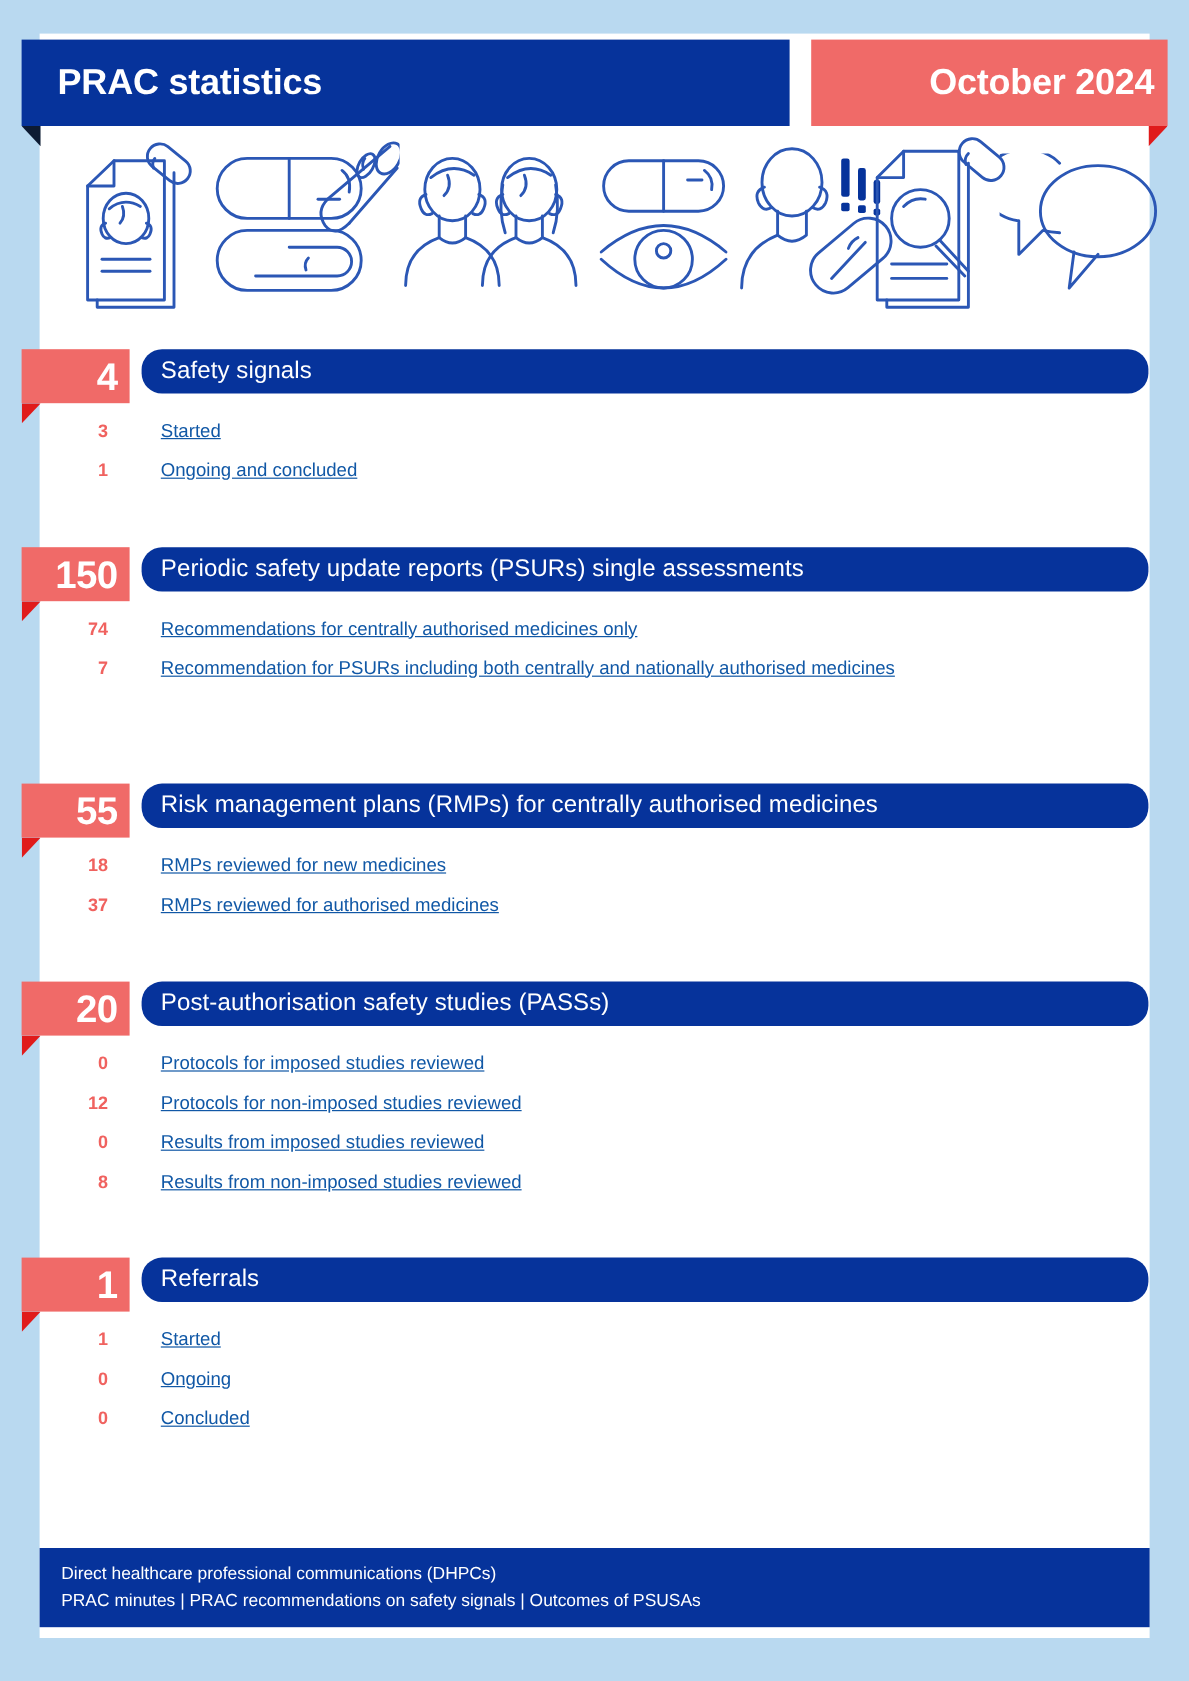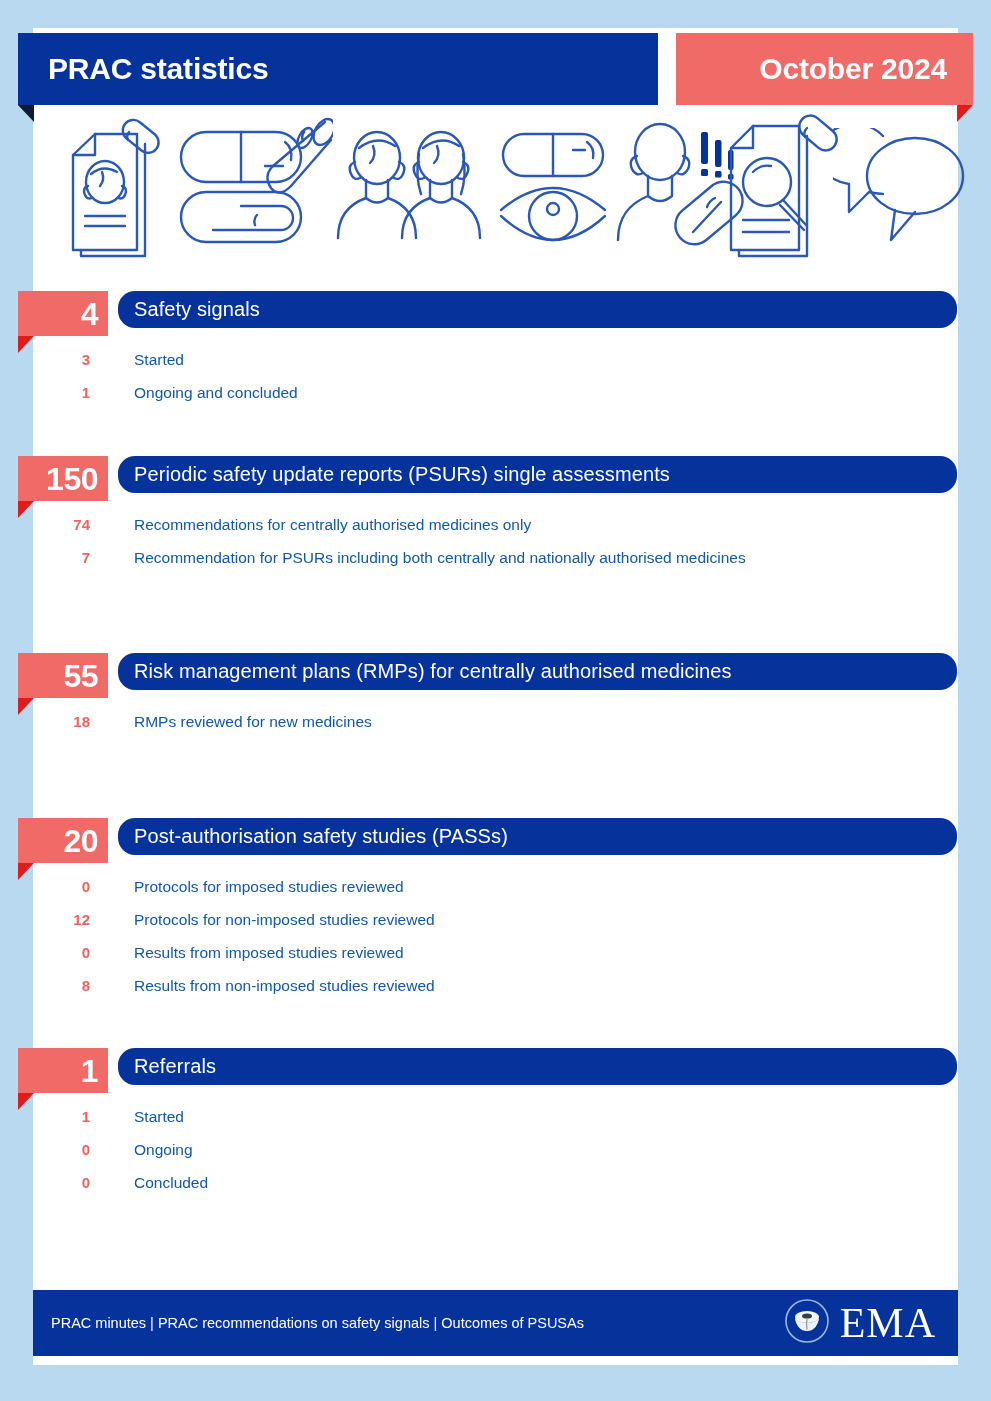--- a/index.html
+++ b/index.html
@@ -66,21 +66,21 @@
     background: #f06a68;
     display: flex;
     align-items: center;
     justify-content: flex-end;
   }
   .hdr-red .hdr-date {
     color: #ffffff;
     font-size: 30px;
     font-weight: bold;
     letter-spacing: -0.2px;
-    padding-right: 26px;
+    padding-right: 11px;
     white-space: nowrap;
   }
   
   .fold-dark {
     position: absolute;
     left: 0;
     top: 72px;
     width: 16px;
     height: 17px;
     background: #0d1b33;
@@ -183,20 +183,21 @@
     font-size: 15px;
     font-weight: bold;
     padding-right: 0;
     box-sizing: border-box;
   }
   .row-label {
     margin-left: 44px;
     color: #1158a6;
     font-size: 15.5px;
     white-space: nowrap;
+    text-decoration: underline;
   }
 
   
   #footer {
     position: absolute;
     left: 33px;
     top: 1290px;
     width: 925px;
     height: 66px;
     background: #06339b;
@@ -412,20 +413,24 @@
     </div>
     <div class="tab-fold"></div>
     <div class="band">
       <span class="band-title">Risk management plans (RMPs) for centrally authorised medicines</span>
     </div>
     <div class="rows">
       <div class="row">
         <span class="row-num">18</span>
         <span class="row-label">RMPs reviewed for new medicines</span>
       </div>
+      <div class="row">
+        <span class="row-num">37</span>
+        <span class="row-label">RMPs reviewed for authorised medicines</span>
+      </div>
     </div>
   </div>
 
   <div class="section" style="top:818px;">
     <div class="tab">
       <span class="tab-num">20</span>
     </div>
     <div class="tab-fold"></div>
     <div class="band">
       <span class="band-title">Post-authorisation safety studies (PASSs)</span>
@@ -469,30 +474,18 @@
       </div>
       <div class="row">
         <span class="row-num">0</span>
         <span class="row-label">Concluded</span>
       </div>
     </div>
   </div>
 
   <div id="footer">
     <div class="footer-lines">
+      <div>Direct healthcare professional communications (DHPCs)</div>
       <div>PRAC minutes | PRAC recommendations on safety signals | Outcomes of PSUSAs</div>
     </div>
-    <div class="ema-logo">
-      <span>
-        <svg width="46" height="46" viewBox="0 0 46 46" fill="none">
-          <circle cx="23" cy="23" r="21" stroke="#9bb6dd" stroke-width="1.6" fill="none"></circle>
-          <ellipse cx="23" cy="19" rx="12" ry="6" fill="#f2f5fa"></ellipse>
-          <path d="M11 19 a12 6 0 0 0 24 0 a12 13 0 0 1 -24 0 Z" fill="#dfe7f2"></path>
-          <path d="M11 19 q2 14 12 14 q10 0 12 -14 a12 6 0 0 1 -24 0 Z" fill="#eef2f8"></path>
-          <ellipse cx="23" cy="18" rx="5" ry="2.6" fill="#3a3f46"></ellipse>
-          <path d="M23 20.6 q-1 6 0 11" stroke="#8a9099" stroke-width="1.2"></path>
-        </svg>
-      </span>
-      <span class="ema-word">EMA</span>
-    </div>
   </div>
 
 </div>
 
 </body></html>

